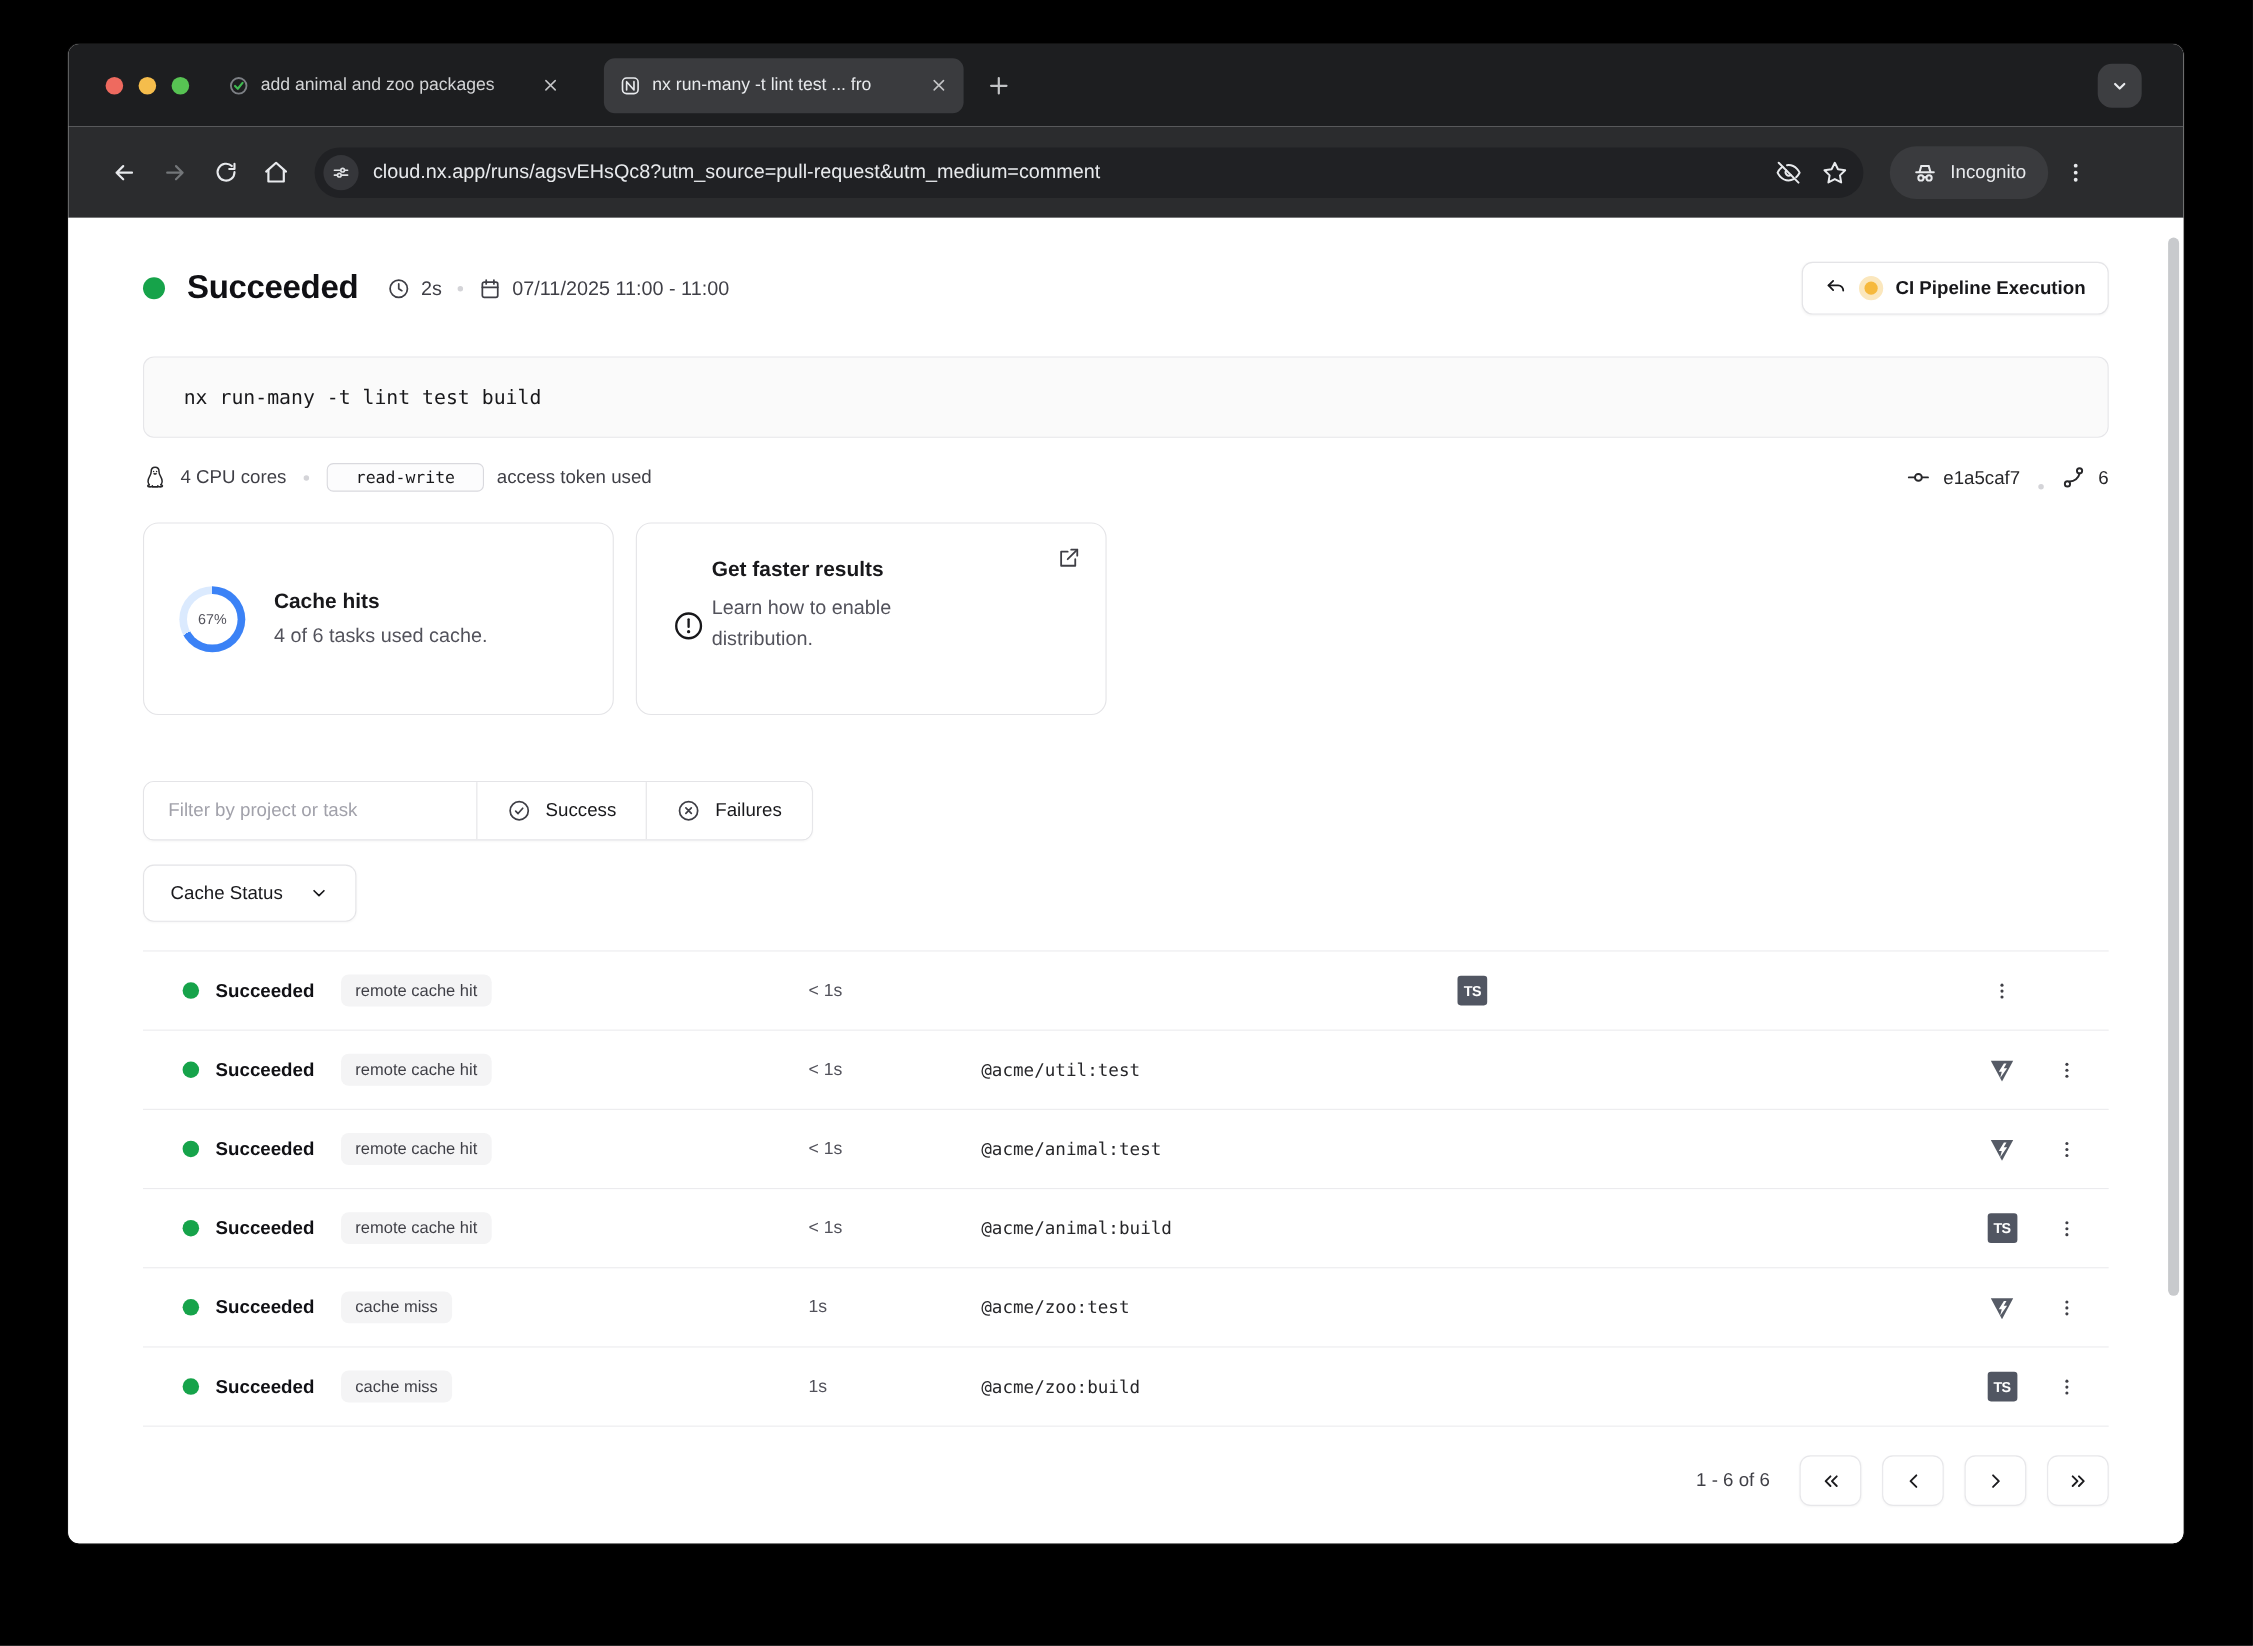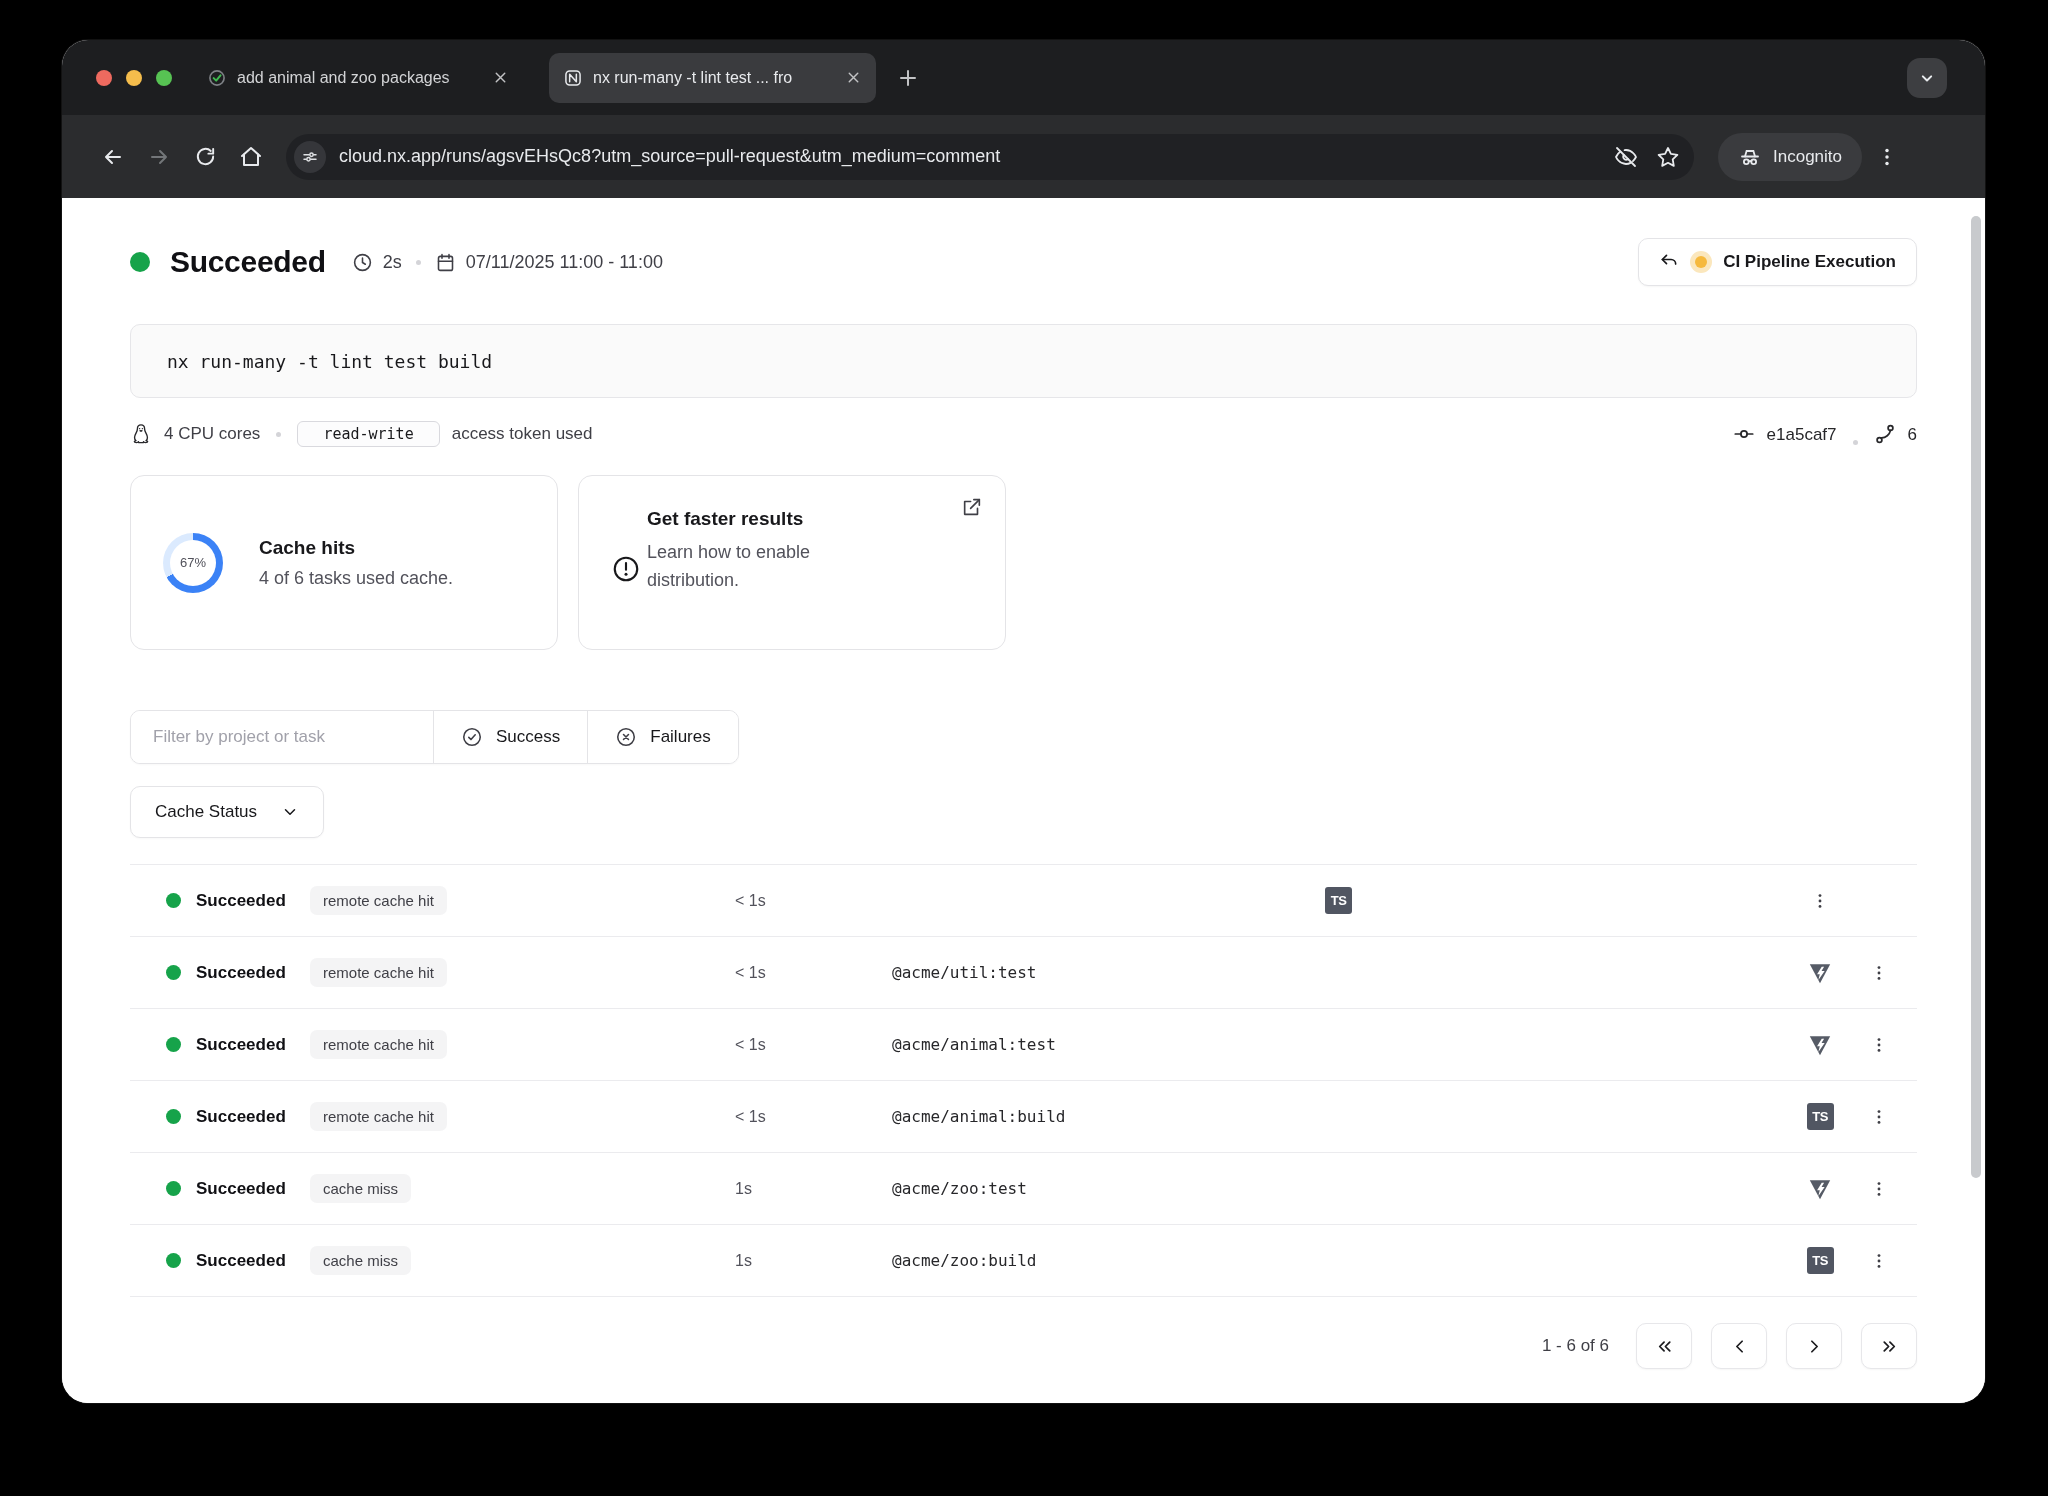--- a/index.html
+++ b/index.html
@@ -1,20 +1,20 @@
 <!DOCTYPE html>
 <html style="--status-green: #16a34a; --donut-blue: #3b82f6; --donut-track: #dbeafe; --amber: #f6b93d;"><head>
 <meta charset="utf-8">
 <style>
   * { margin:0; padding:0; box-sizing:border-box; }
   html,body { width:2048px; height:1496px; background:#000; font-family:"Liberation Sans", sans-serif; }
   svg { display:block; }
 
   .window{ position:absolute; left:62px; top:40px; width:1923px; height:1363px;
-    border-radius:26px; overflow:hidden; background:#fff;
+    border-radius:10px; overflow:hidden; background:#fff;
     box-shadow:0 0 0 1px rgba(255,255,255,.07), 0 24px 70px rgba(0,0,0,.65); }
 
   
   .tabstrip{ height:75px; background:#1d1e20; display:flex; align-items:center; position:relative; }
   .traffic{ display:flex; gap:14px; margin-left:34px; }
   .light{ width:16px; height:16px; border-radius:50%; }
   .light.red{ background:#ee6a5f; } .light.yellow{ background:#f5bd4c; } .light.green{ background:#57c353; }
   .tab{ height:50px; display:flex; align-items:center; border-radius:10px; padding:0 14px; }
   .tab.inactive{ width:330px; margin-left:21px; }
   .tab.active{ width:327px; margin-left:26px; background:#3a3b3e; }
@@ -57,21 +57,21 @@
   .command-box{ margin-top:38px; height:74px; border:1px solid #e6e6e9; background:#fafafa; border-radius:10px;
     display:flex; align-items:center; padding:0 36px; font-family:"DejaVu Sans Mono", monospace; font-size:18px; color:#18181b; }
 
   .env-row{ margin-top:23px; display:flex; align-items:center; gap:12px; font-size:17px; color:#3f3f46; }
   .chip{ font-family:"DejaVu Sans Mono", monospace; font-size:15px; color:#18181b; border:1px solid #d9d9de;
     background:#fcfcfd; border-radius:6px; padding:3px 25px; }
   .env-right{ margin-left:auto; display:flex; align-items:flex-end; gap:12px; color:#27272a; }
 
   .cards{ margin-top:28px; display:flex; gap:20px; }
   .card{ width:428px; height:175px; border:1px solid #e4e4e7; border-radius:14px; background:#fff; position:relative; }
-  .card1-inner{ height:100%; display:flex; align-items:center; gap:36px; padding:0 32px; }
+  .card1-inner{ height:100%; display:flex; align-items:center; gap:26px; padding:0 32px; }
   .donut{ width:60px; height:60px; border-radius:50%; display:grid; place-items:center; flex:none;
     background:conic-gradient(var(--donut-blue,#3b82f6) 67%, var(--donut-track,#dbeafe) 0); }
   .donut-hole{ width:46px; height:46px; border-radius:50%; background:#fff; display:grid; place-items:center;
     font-size:13px; color:#52525b; }
   .card-title{ font-size:19px; font-weight:700; color:#18181b; }
   .card-sub{ font-size:18px; color:#52525b; margin-top:9px; }
   .card2-inner{ display:flex; gap:6px; padding:32px 0 0 32px; }
   .alert-wrap{ margin-top:46px; color:#18181b; }
   .card2-text{ max-width:250px; }
   .card2-body{ font-size:18px; color:#52525b; margin-top:9px; line-height:1.55; }

